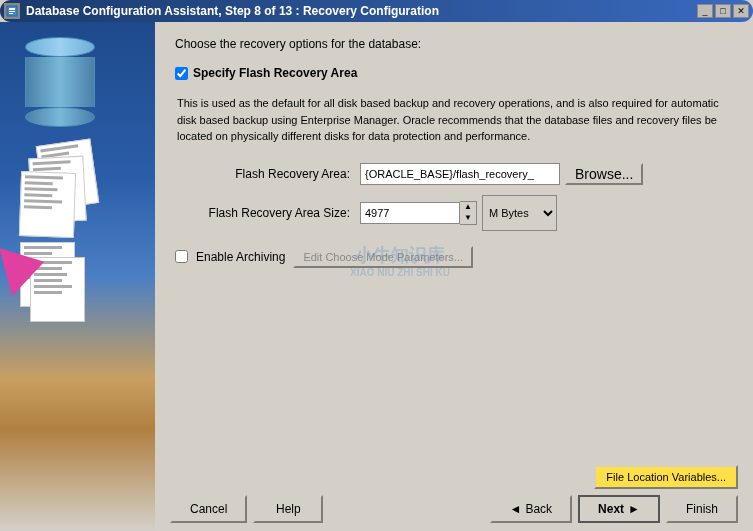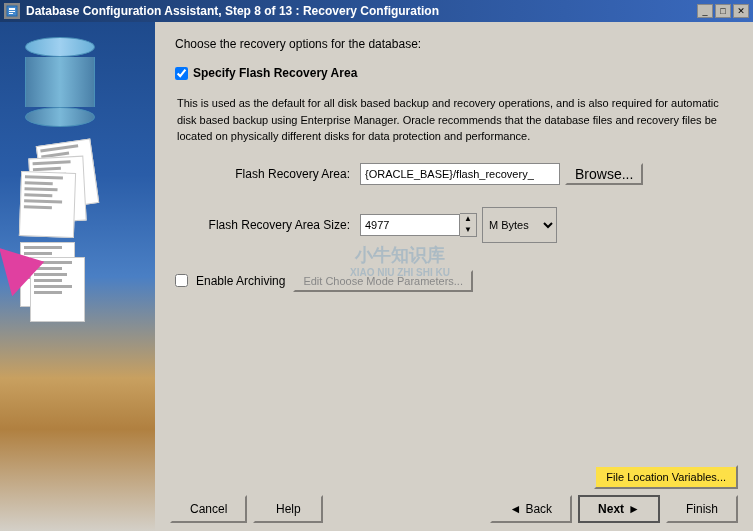--- a/index.html
+++ b/index.html
@@ -15,20 +15,21 @@
     
     .title-bar {
       background: linear-gradient(to right, #1a3a6b, #3a6abf);
       color: white;
       height: 22px;
       display: flex;
       align-items: center;
       justify-content: space-between;
       padding: 0 4px;
       user-select: none;
+      border-radius: 11px;
     }
     .title-bar-left {
       display: flex;
       align-items: center;
       gap: 6px;
     }
     .title-icon {
       width: 16px;
       height: 16px;
       background: #888;
@@ -182,21 +183,21 @@
       color: #000;
       line-height: 1.5;
       margin-left: 2px;
       margin-bottom: 8px;
     }
 
     
     .form-row {
       display: flex;
       align-items: center;
-      margin-bottom: 12px;
+      margin-bottom: 0;
     }
     .form-label {
       width: 185px;
       font-size: 12px;
       text-align: right;
       padding-right: 10px;
       flex-shrink: 0;
     }
     .form-input-group {
       display: flex;

